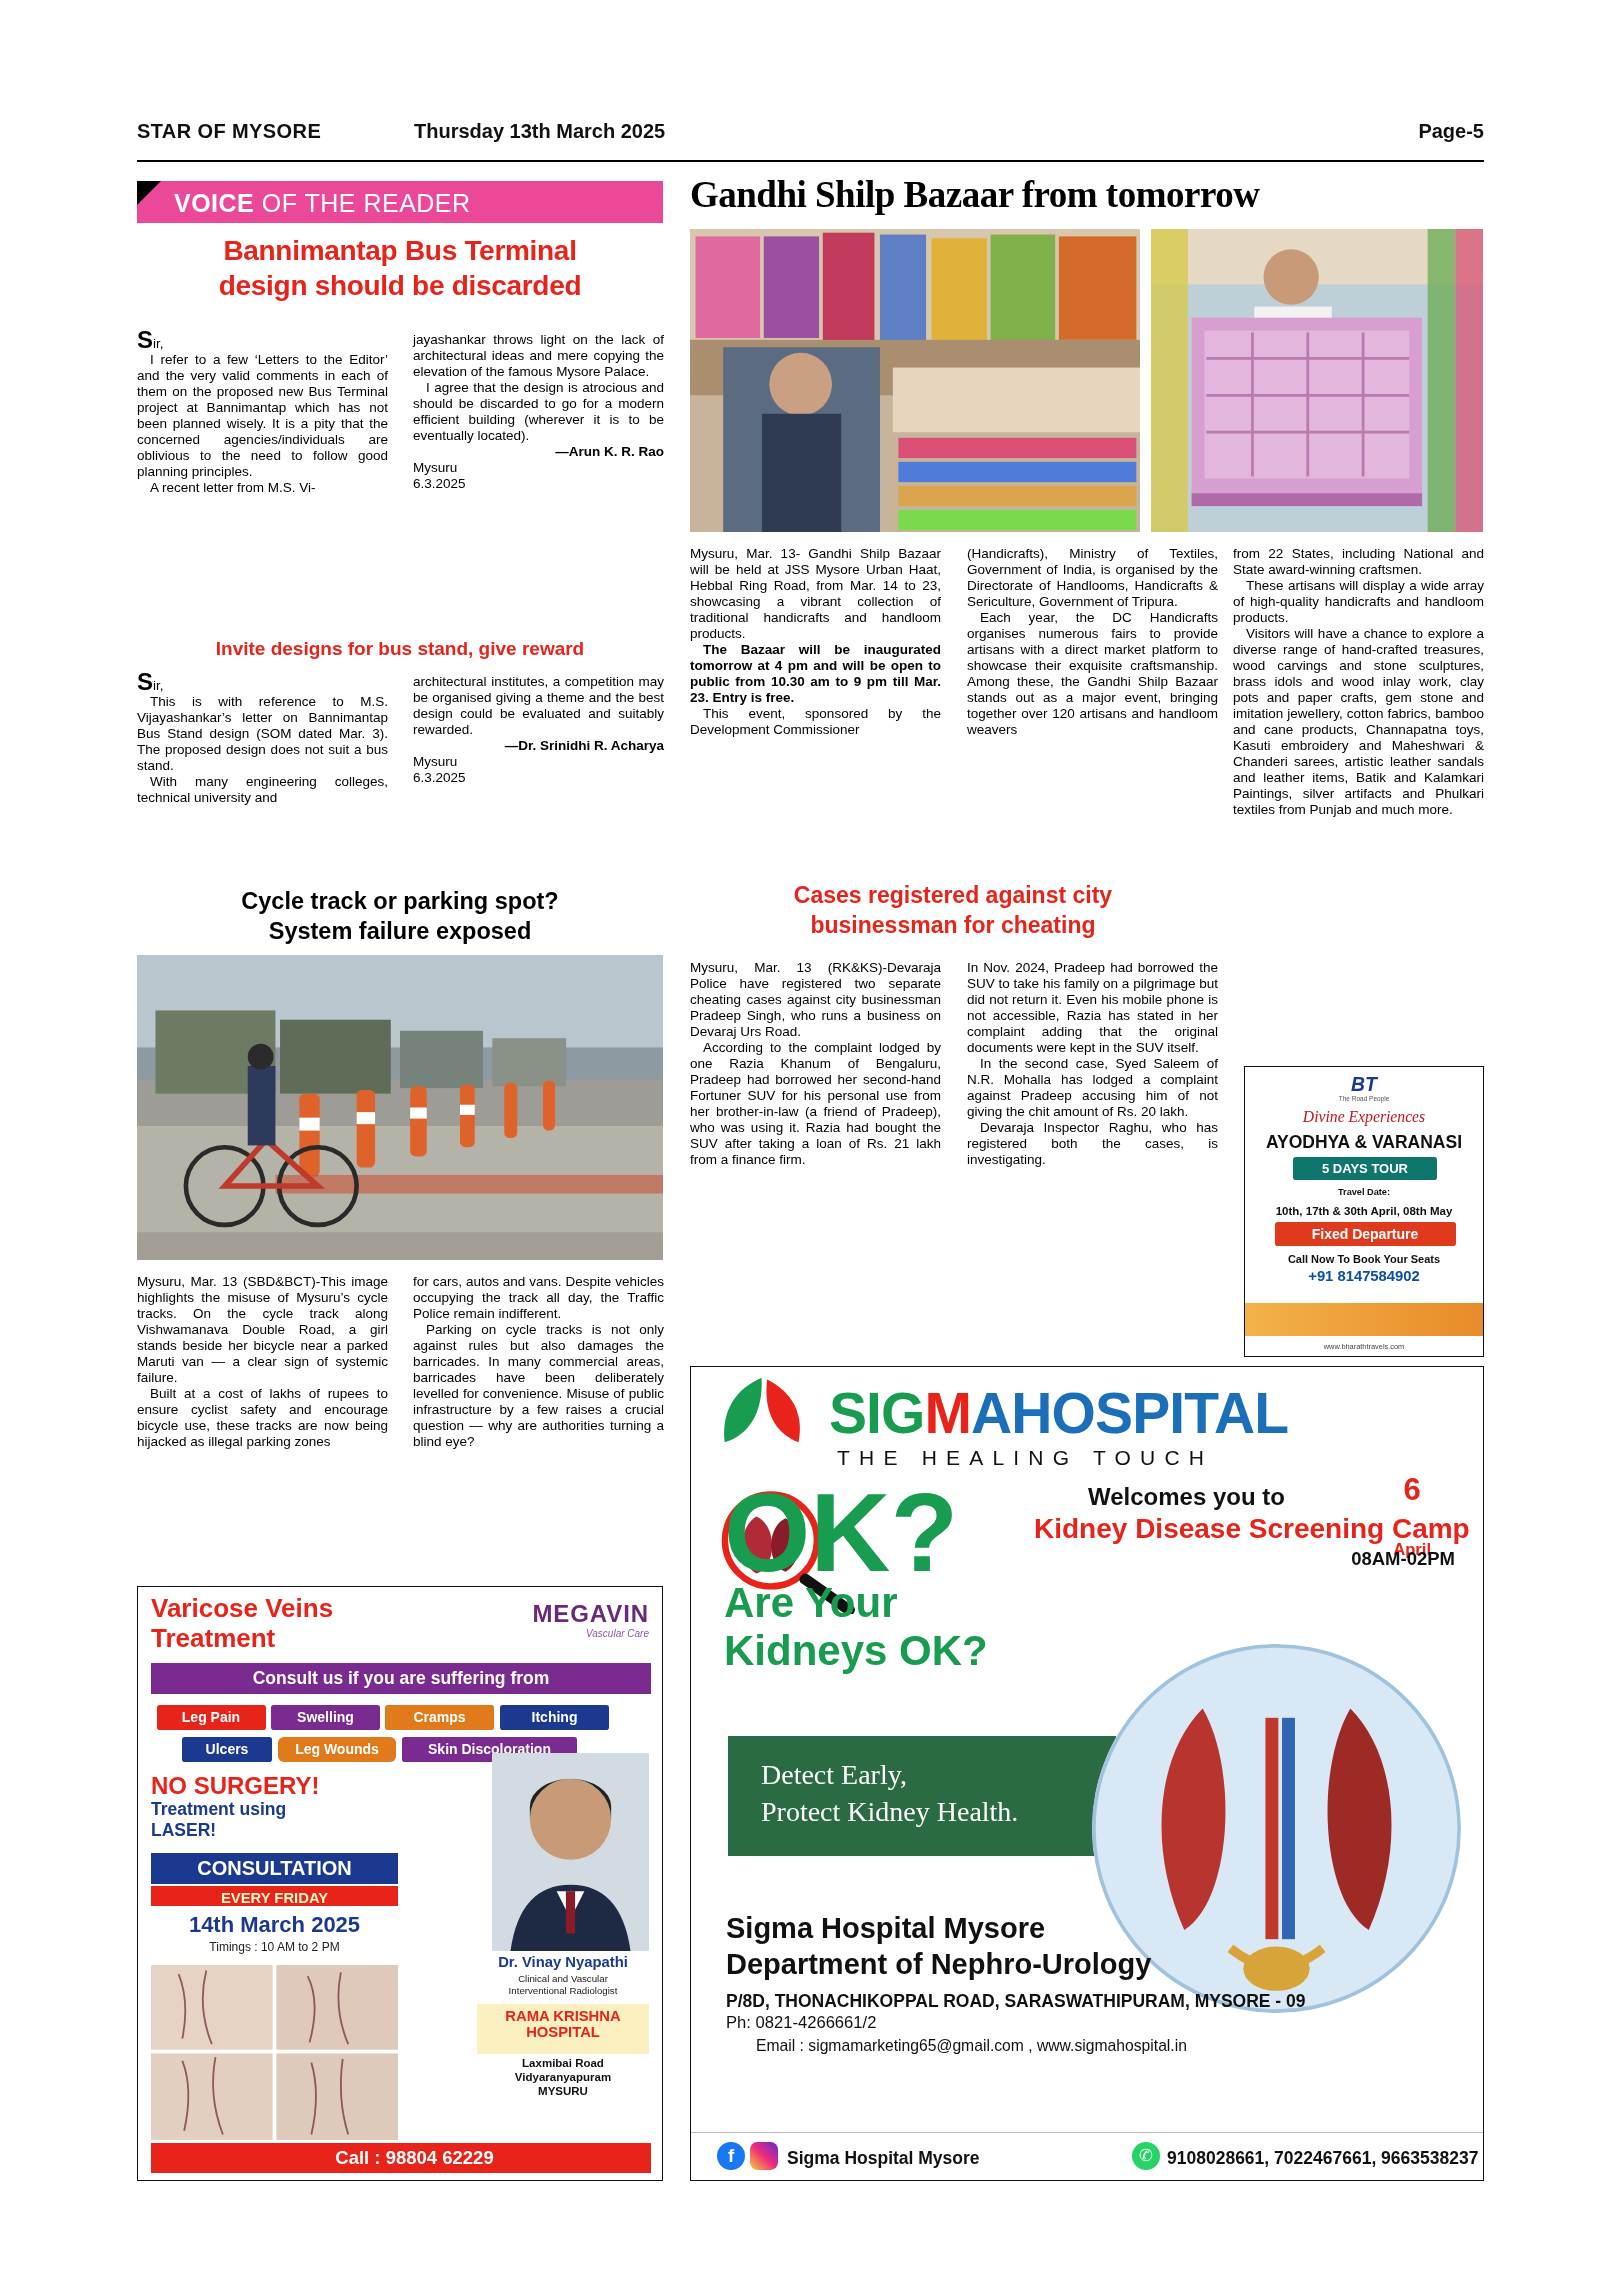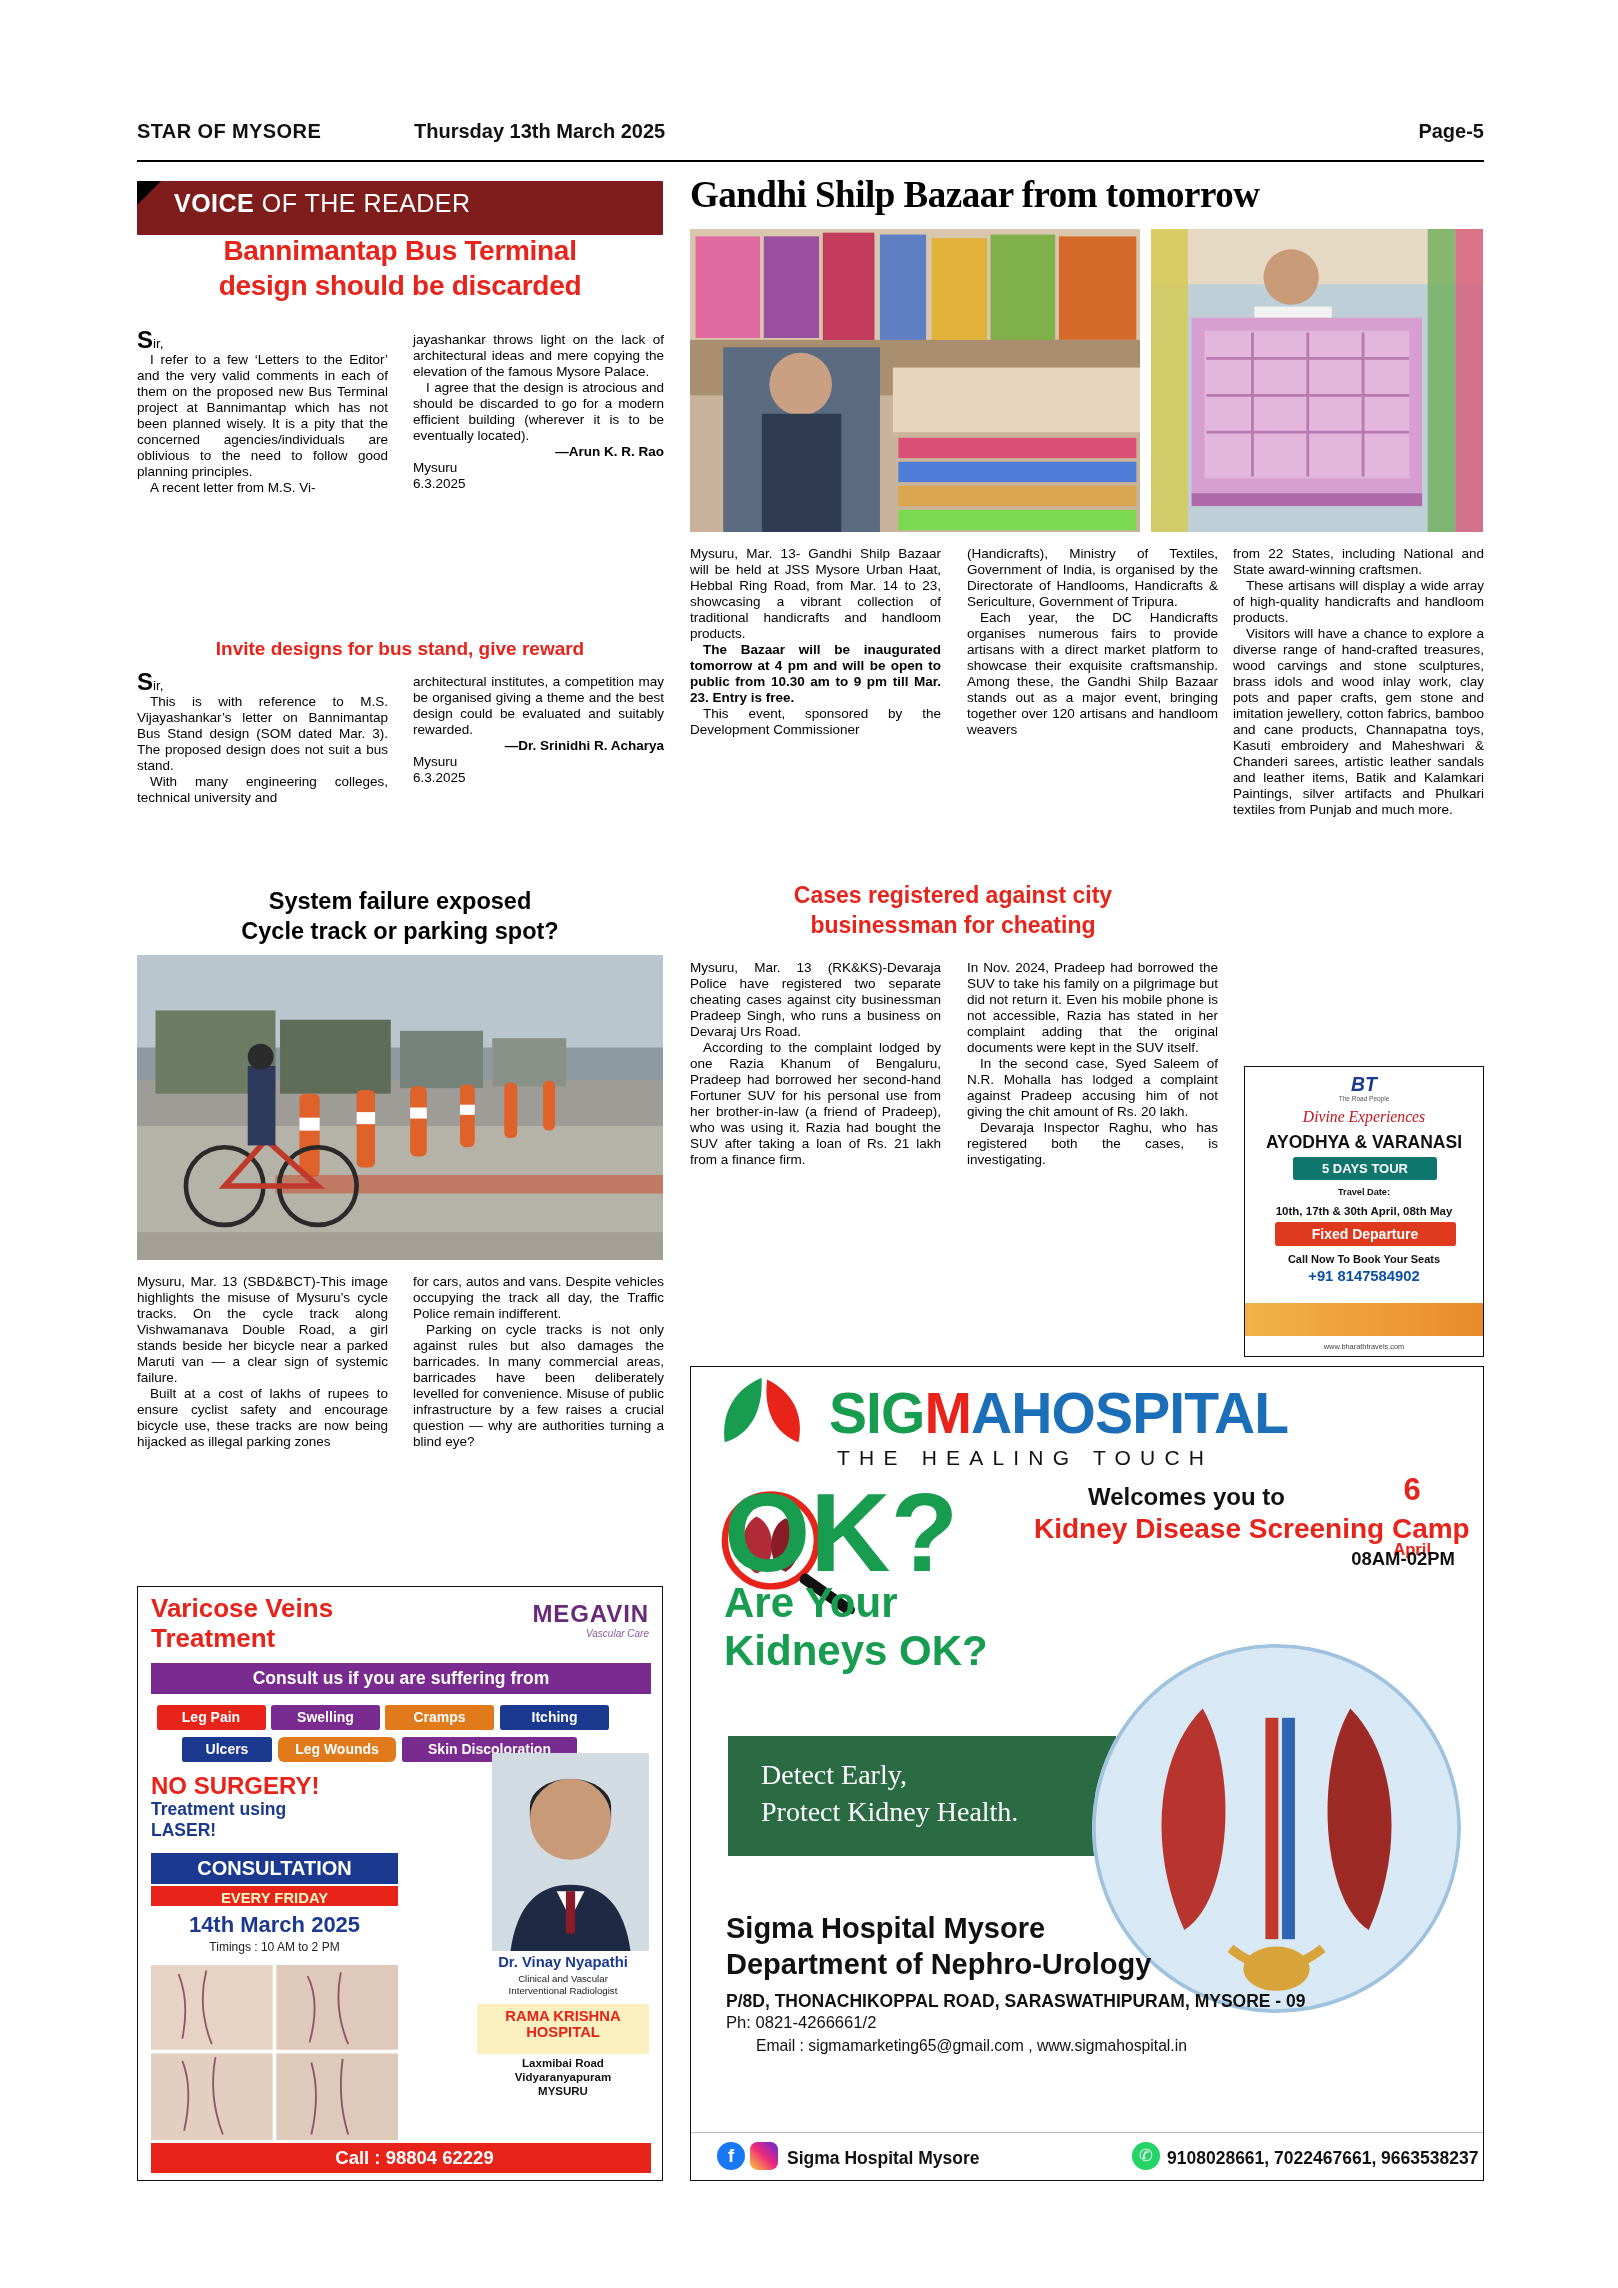--- a/index.html
+++ b/index.html
@@ -24,22 +24,22 @@
 
   
   .col-text { font-size:13.5px; line-height:16px; text-align:justify; color:#000; }
   .col-text p { margin:0 0 0 0; text-indent:13px; }
   .col-text p.noind { text-indent:0; }
   .bold { font-weight:bold; }
   .sig { text-align:right; font-weight:bold; font-size:13.5px; }
 
   
   .voice-band {
-    position:absolute; left:137px; top:181px; width:526px; height:54px;
-    background:#7f1d1d;
+    position:absolute; left:137px; top:181px; width:526px; height:42px;
+    background:#ec4899;
   }
   .voice-band .corner {
     position:absolute; left:0; top:0; width:0; height:0;
     border-left:24px solid #000; border-bottom:24px solid transparent;
   }
   .voice-band .vtxt {
     position:absolute; left:37px; top:8.3px; font-size:25px; color:#fff; letter-spacing:0.5px;
   }
   .voice-band .vtxt b { font-weight:bold; }
 
@@ -219,22 +219,22 @@
     <p>With many engineering colleges, technical university and</p>
   </div>
   <div class="letter2-body-r col-text">
     <p class="noind">architectural institutes, a competition may be organised giving a theme and the best design could be evaluated and suitably rewarded.</p>
     <p class="sig noind">—Dr. Srinidhi R. Acharya</p>
     <p class="noind">Mysuru</p>
     <p class="noind">6.3.2025</p>
   </div>
 
   <div class="cycle-hd">
+    <div>Cycle track or parking spot?</div>
     <div>System failure exposed</div>
-    <div>Cycle track or parking spot?</div>
   </div>
 
   <div class="cycle-photo">
     <svg class="ph" viewBox="0 0 570 330" preserveAspectRatio="none">
       <rect x="0" y="0" width="570" height="120" fill="#b9c6ce"></rect>
       <rect x="0" y="100" width="570" height="40" fill="#8d9aa1"></rect>
       <rect x="0" y="135" width="570" height="195" fill="#9d9c96"></rect>
       <rect x="0" y="185" width="570" height="145" fill="#b5b2a8"></rect>
       <rect x="20" y="60" width="130" height="90" fill="#6d7b63"></rect>
       <rect x="155" y="70" width="120" height="80" fill="#5f6d58"></rect>

